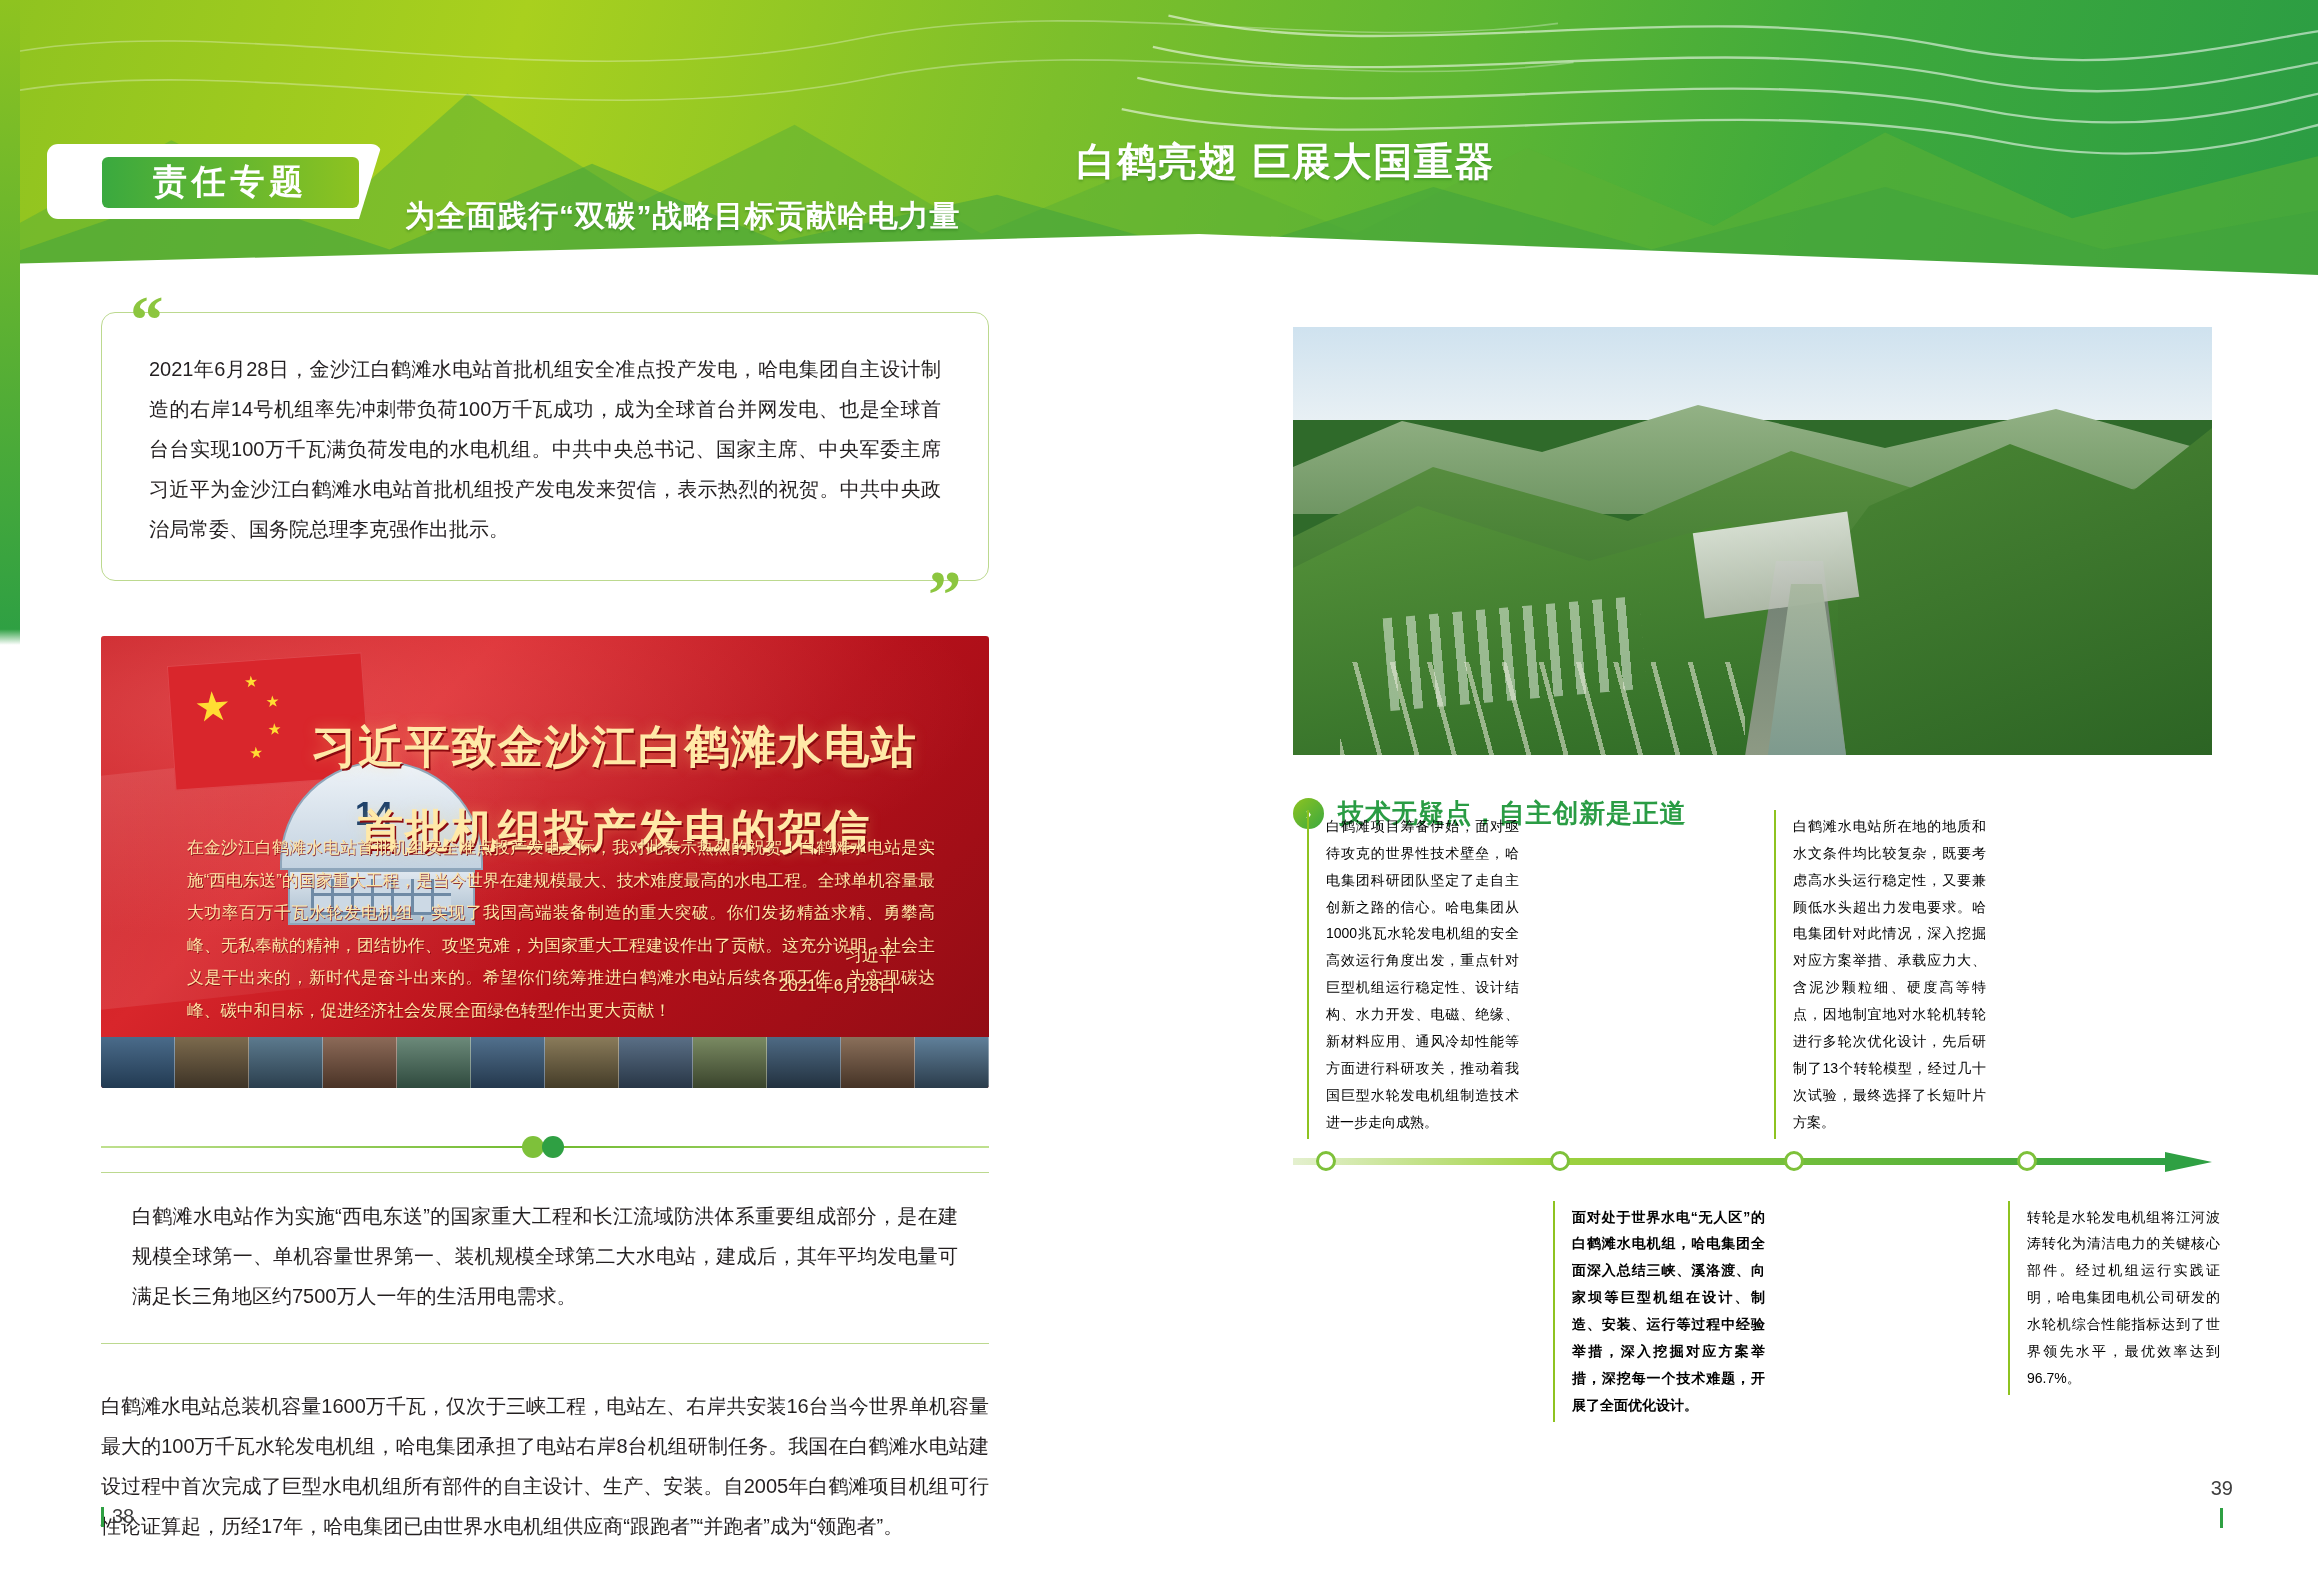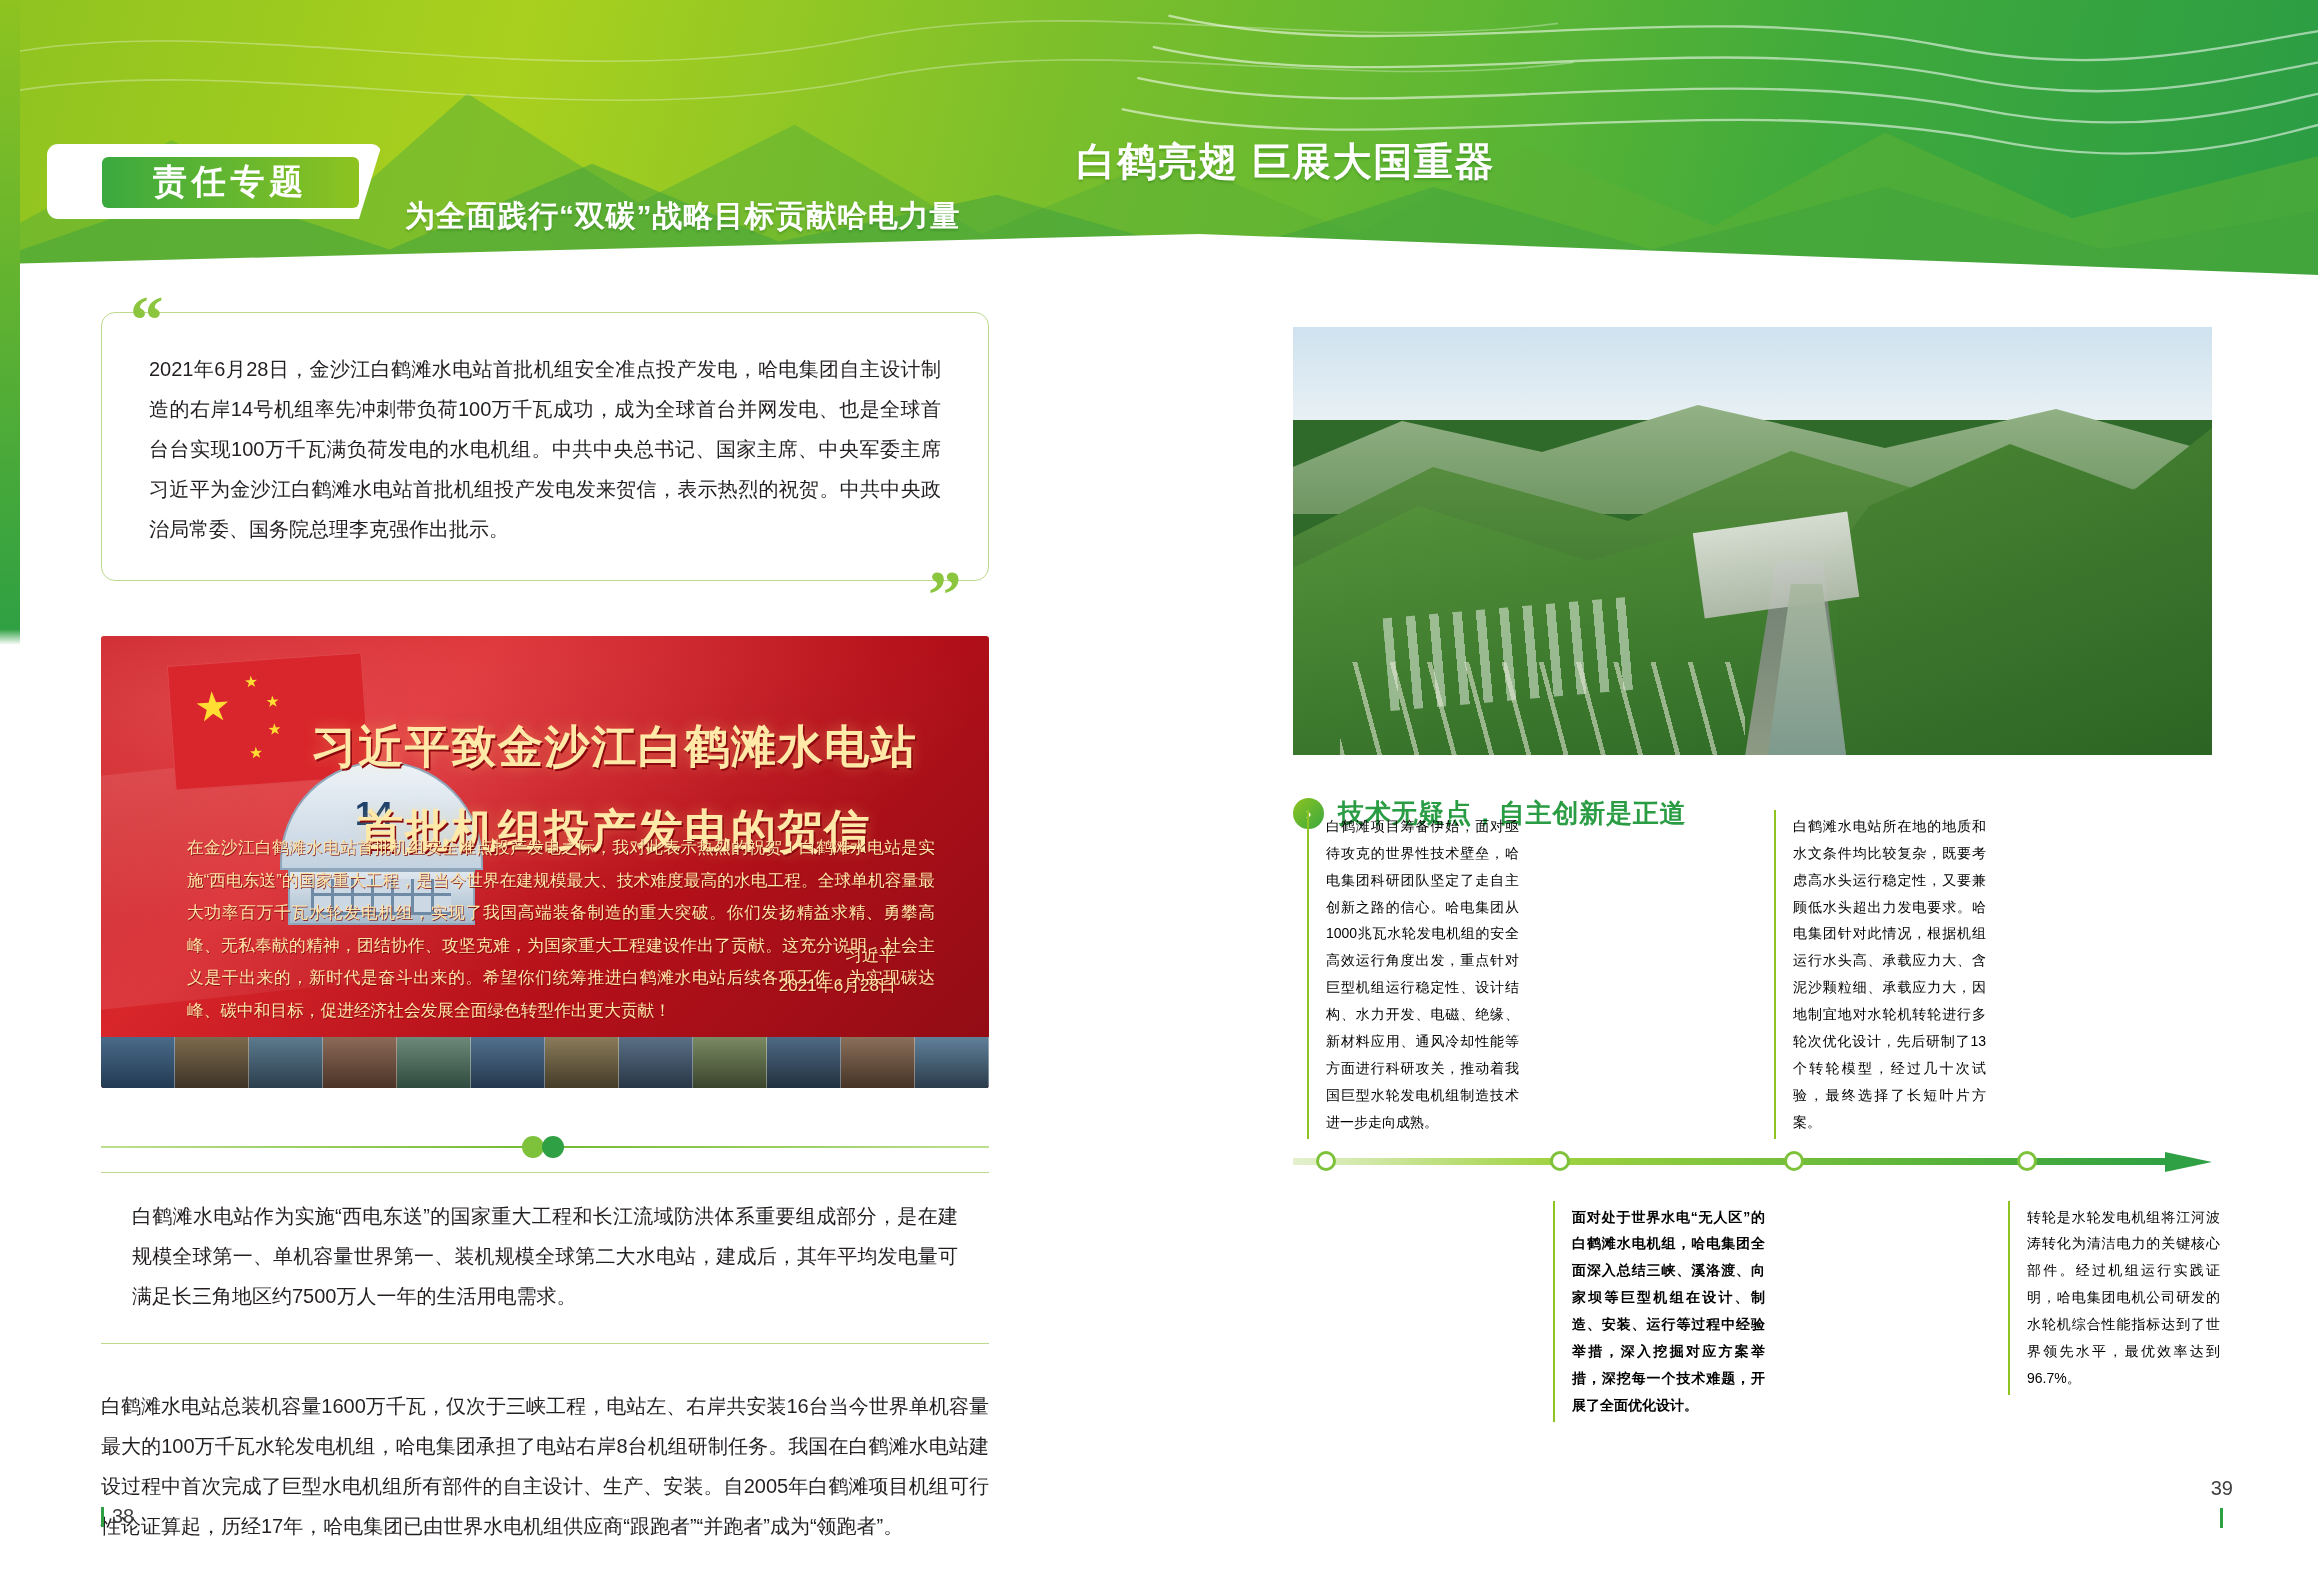--- a/index.html
+++ b/index.html
@@ -446,21 +446,21 @@
       <div class="tl-dot d3"></div>
       <div class="tl-dot d4"></div>
 
       <div class="tl-card up c1">
         <p>白鹤滩项目筹备伊始，面对亟待攻克的世界性技术壁垒，哈电集团科研团队坚定了走自主创新之路的信心。哈电集团从1000兆瓦水轮发电机组的安全高效运行角度出发，重点针对巨型机组运行稳定性、设计结构、水力开发、电磁、绝缘、新材料应用、通风冷却性能等方面进行科研攻关，推动着我国巨型水轮发电机组制造技术进一步走向成熟。</p>
       </div>
       <div class="tl-card down c2">
         <p>面对处于世界水电“无人区”的白鹤滩水电机组，哈电集团全面深入总结三峡、溪洛渡、向家坝等巨型机组在设计、制造、安装、运行等过程中经验举措，深入挖掘对应方案举措，深挖每一个技术难题，开展了全面优化设计。</p>
       </div>
       <div class="tl-card up c3">
-        <p>白鹤滩水电站所在地的地质和水文条件均比较复杂，既要考虑高水头运行稳定性，又要兼顾低水头超出力发电要求。哈电集团针对此情况，根据机组运行水头高、承载应力大、含泥沙颗粒细、承载应力大，因地制宜地对水轮机转轮进行多轮次优化设计，先后研制了13个转轮模型，经过几十次试验，最终选择了长短叶片方案。</p>
+        <p>白鹤滩水电站所在地的地质和水文条件均比较复杂，既要考虑高水头运行稳定性，又要兼顾低水头超出力发电要求。哈电集团针对此情况，深入挖掘对应方案举措、承载应力大、含泥沙颗粒细、硬度高等特点，因地制宜地对水轮机转轮进行多轮次优化设计，先后研制了13个转轮模型，经过几十次试验，最终选择了长短叶片方案。</p>
       </div>
       <div class="tl-card down c4">
         <p>转轮是水轮发电机组将江河波涛转化为清洁电力的关键核心部件。经过机组运行实践证明，哈电集团电机公司研发的水轮机综合性能指标达到了世界领先水平，最优效率达到96.7%。</p>
       </div>
     </div>
   </div>
 
   <div class="pgnum left">
     <span class="tick"></span>
     <span>38</span>

